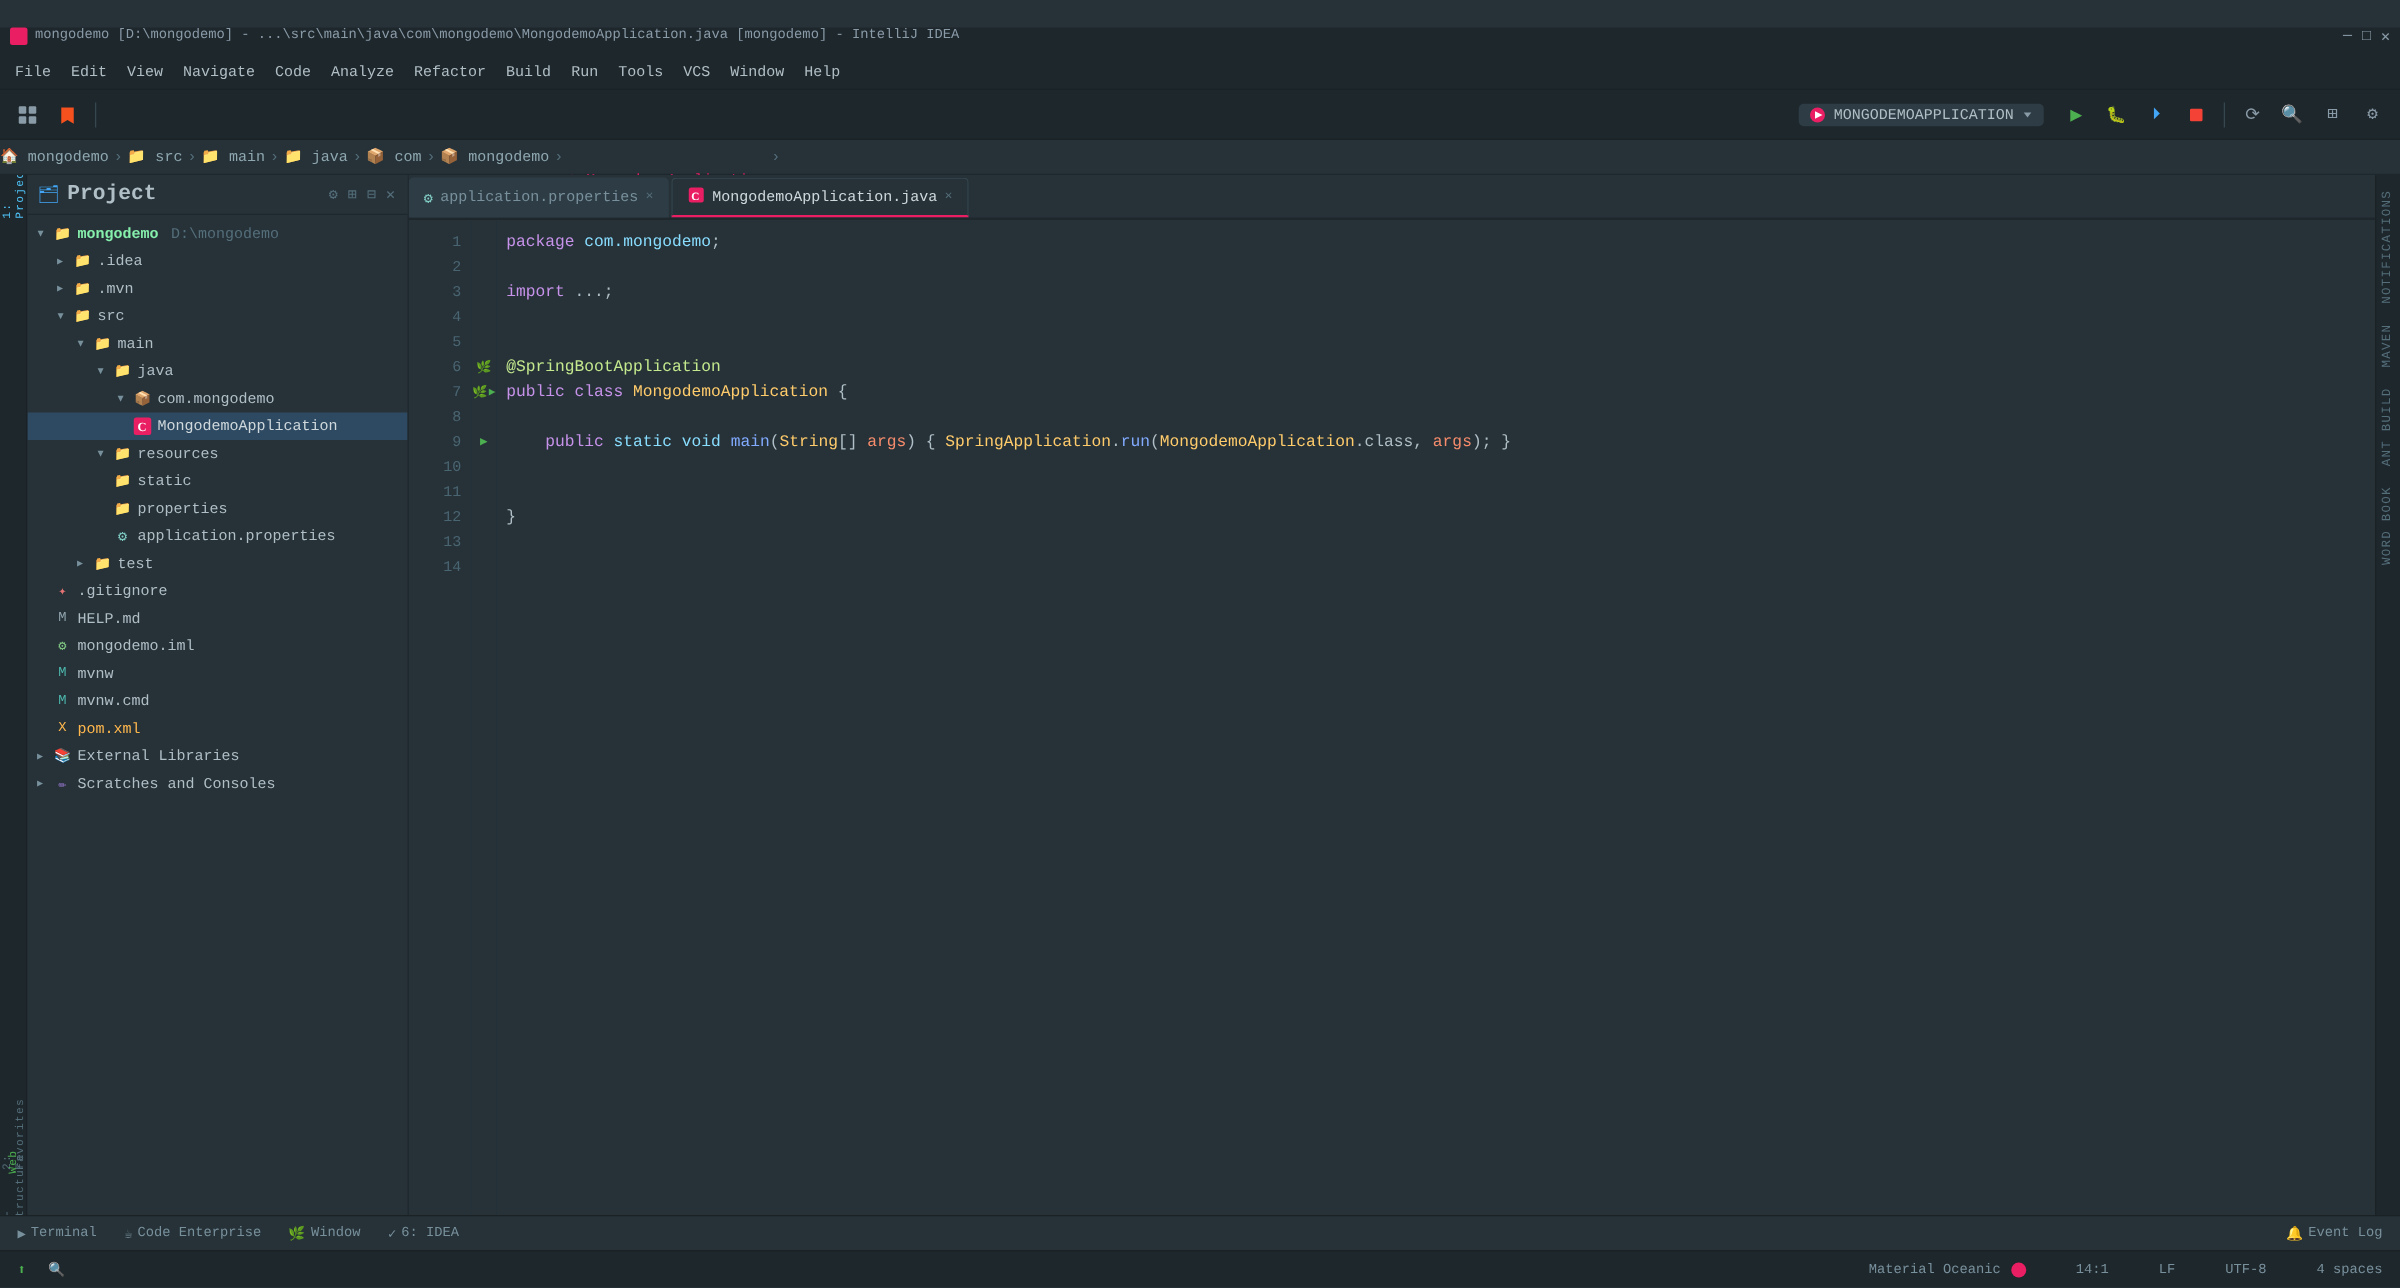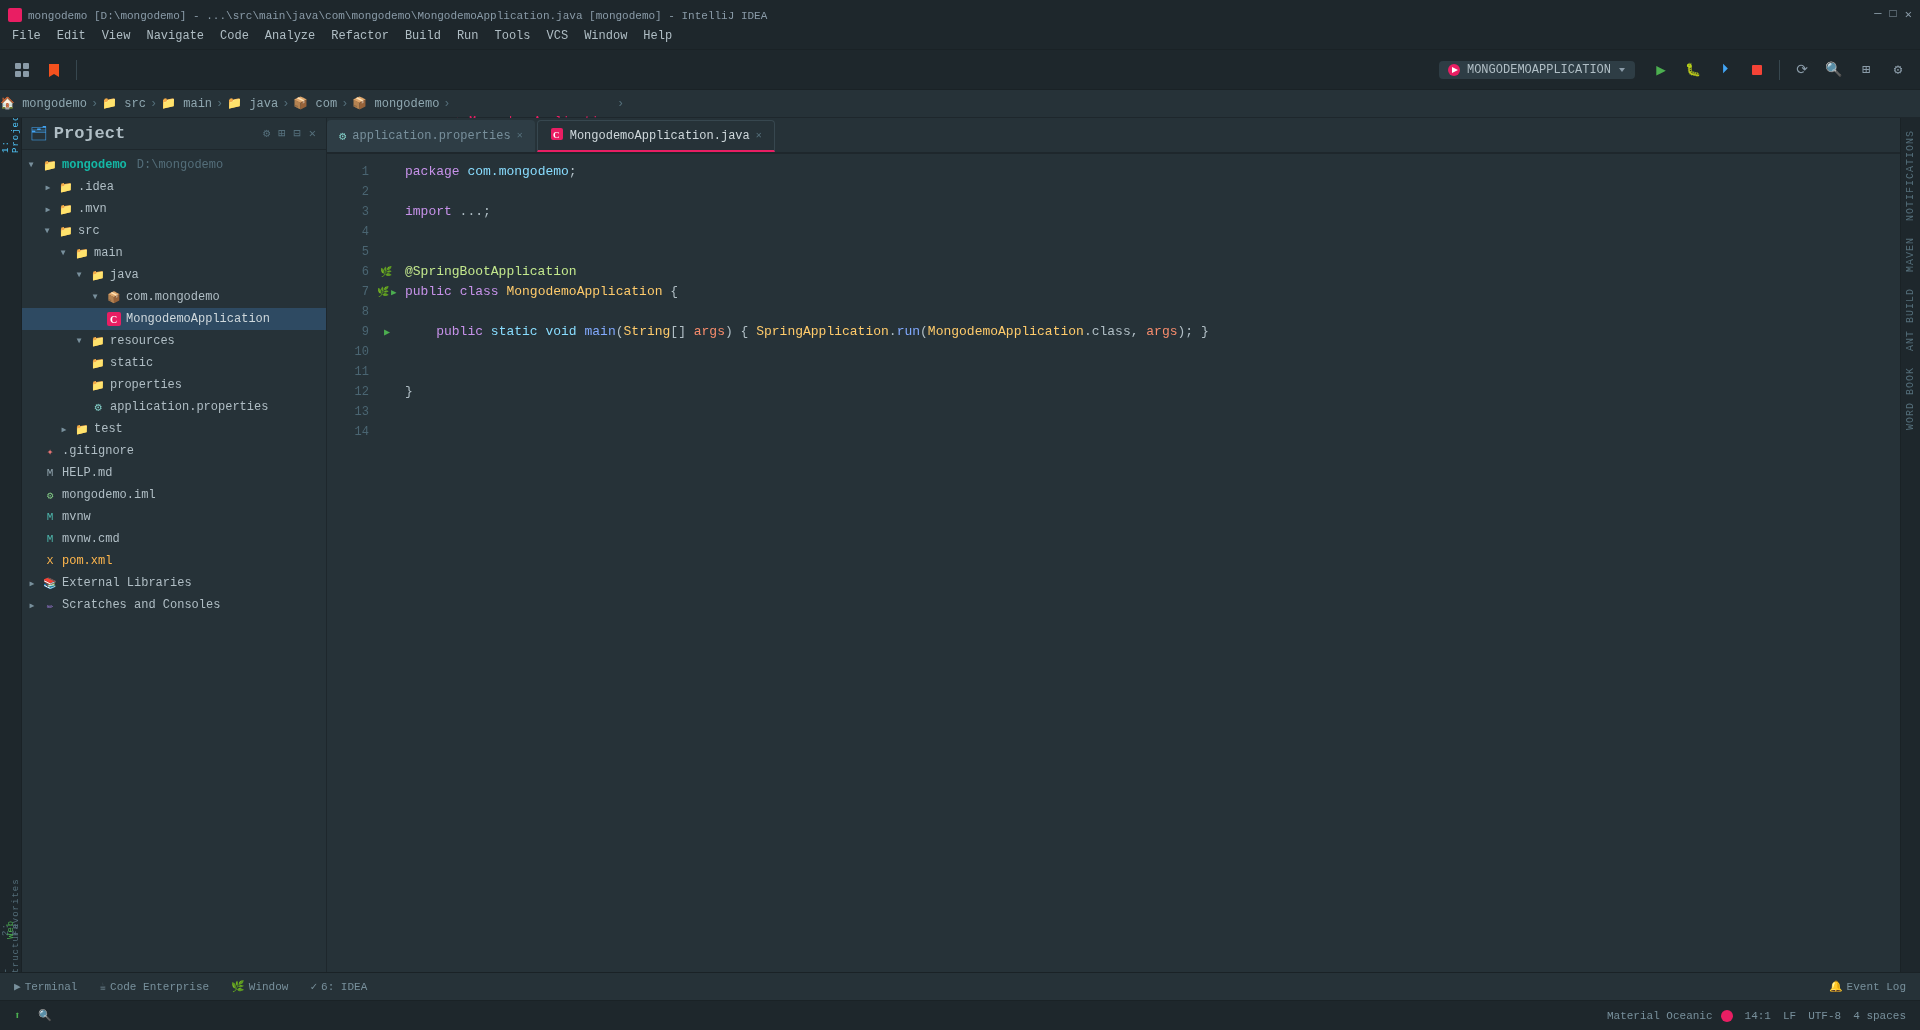--- a/index.html
+++ b/index.html
@@ -14,24 +14,25 @@
       display: flex;
       flex-direction: column;
     }
 
     
     .title-bar {
       background: #1e272c;
       color: #8a9ba8;
       height: 22px;
       display: flex;
-      align-items: flex-end;
+      align-items: flex-start;
       padding: 0 8px;
       font-size: 11px;
       flex-shrink: 0;
+      margin-top: 22px;
     }
     .title-bar-icon {
       width: 14px;
       height: 14px;
       margin-right: 6px;
       background: #e91e63;
       border-radius: 2px;
       flex-shrink: 0;
     }
     .title-bar-controls {
@@ -370,21 +371,21 @@
       cursor: pointer;
       padding: 2px 6px;
       border-radius: 3px;
       display: flex;
       align-items: center;
       gap: 4px;
     }
     .bottom-right {
       margin-left: auto;
       display: flex;
-      gap: 0;
+      gap: 28px;
       align-items: center;
     }
 
     
     .bottom-panel {
       height: 28px;
       background: #263238;
       display: flex;
       align-items: center;
       border-top: 1px solid #1a2226;
@@ -508,21 +509,21 @@
         <span class="sidebar-action-btn">⊟</span>
         <span class="sidebar-action-btn">✕</span>
       </div>
     </div>
     <div class="file-tree">
 
       <div class="tree-item" style="padding-left: 4px;">
         <div class="tree-item-content">
           <span class="tree-arrow expanded">▶</span>
           <span class="tree-icon" style="color:#e91e63;">📁</span>
-          <span class="tree-label bold" style="color:#14b8a6;">mongodemo</span>
+          <span class="tree-label bold" style="color:#86efac;">mongodemo</span>
           <span class="tree-label" style="color:#546e7a; margin-left:6px;">D:\mongodemo</span>
         </div>
       </div>
 
       <div class="tree-item" style="padding-left: 20px;">
         <div class="tree-item-content">
           <span class="tree-arrow">▶</span>
           <span class="tree-icon icon-folder-gray">📁</span>
           <span class="tree-label">.idea</span>
         </div>

